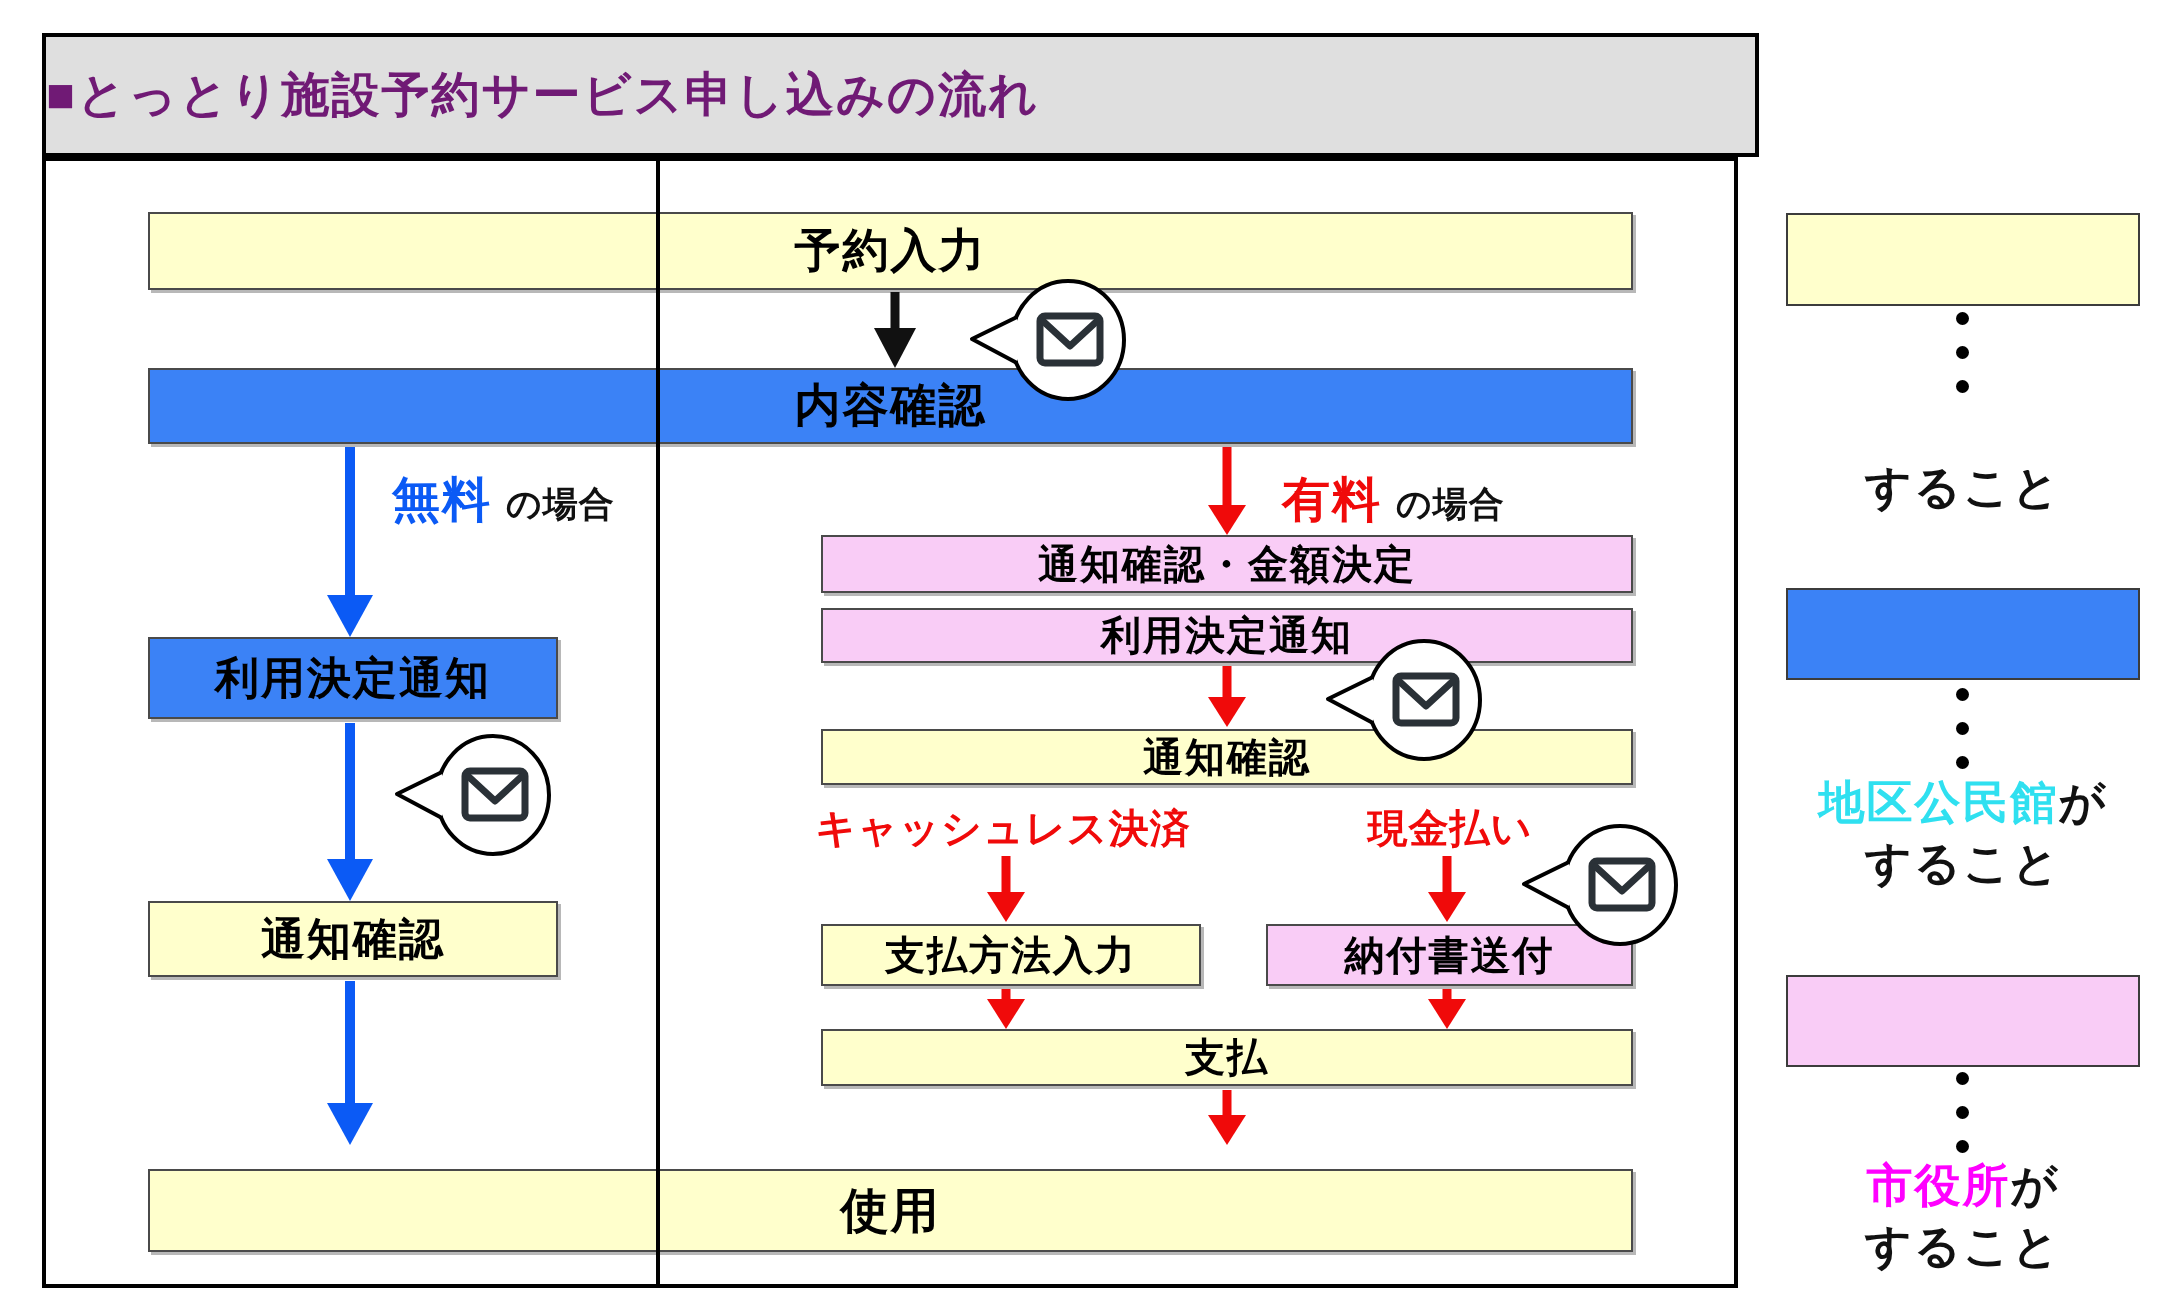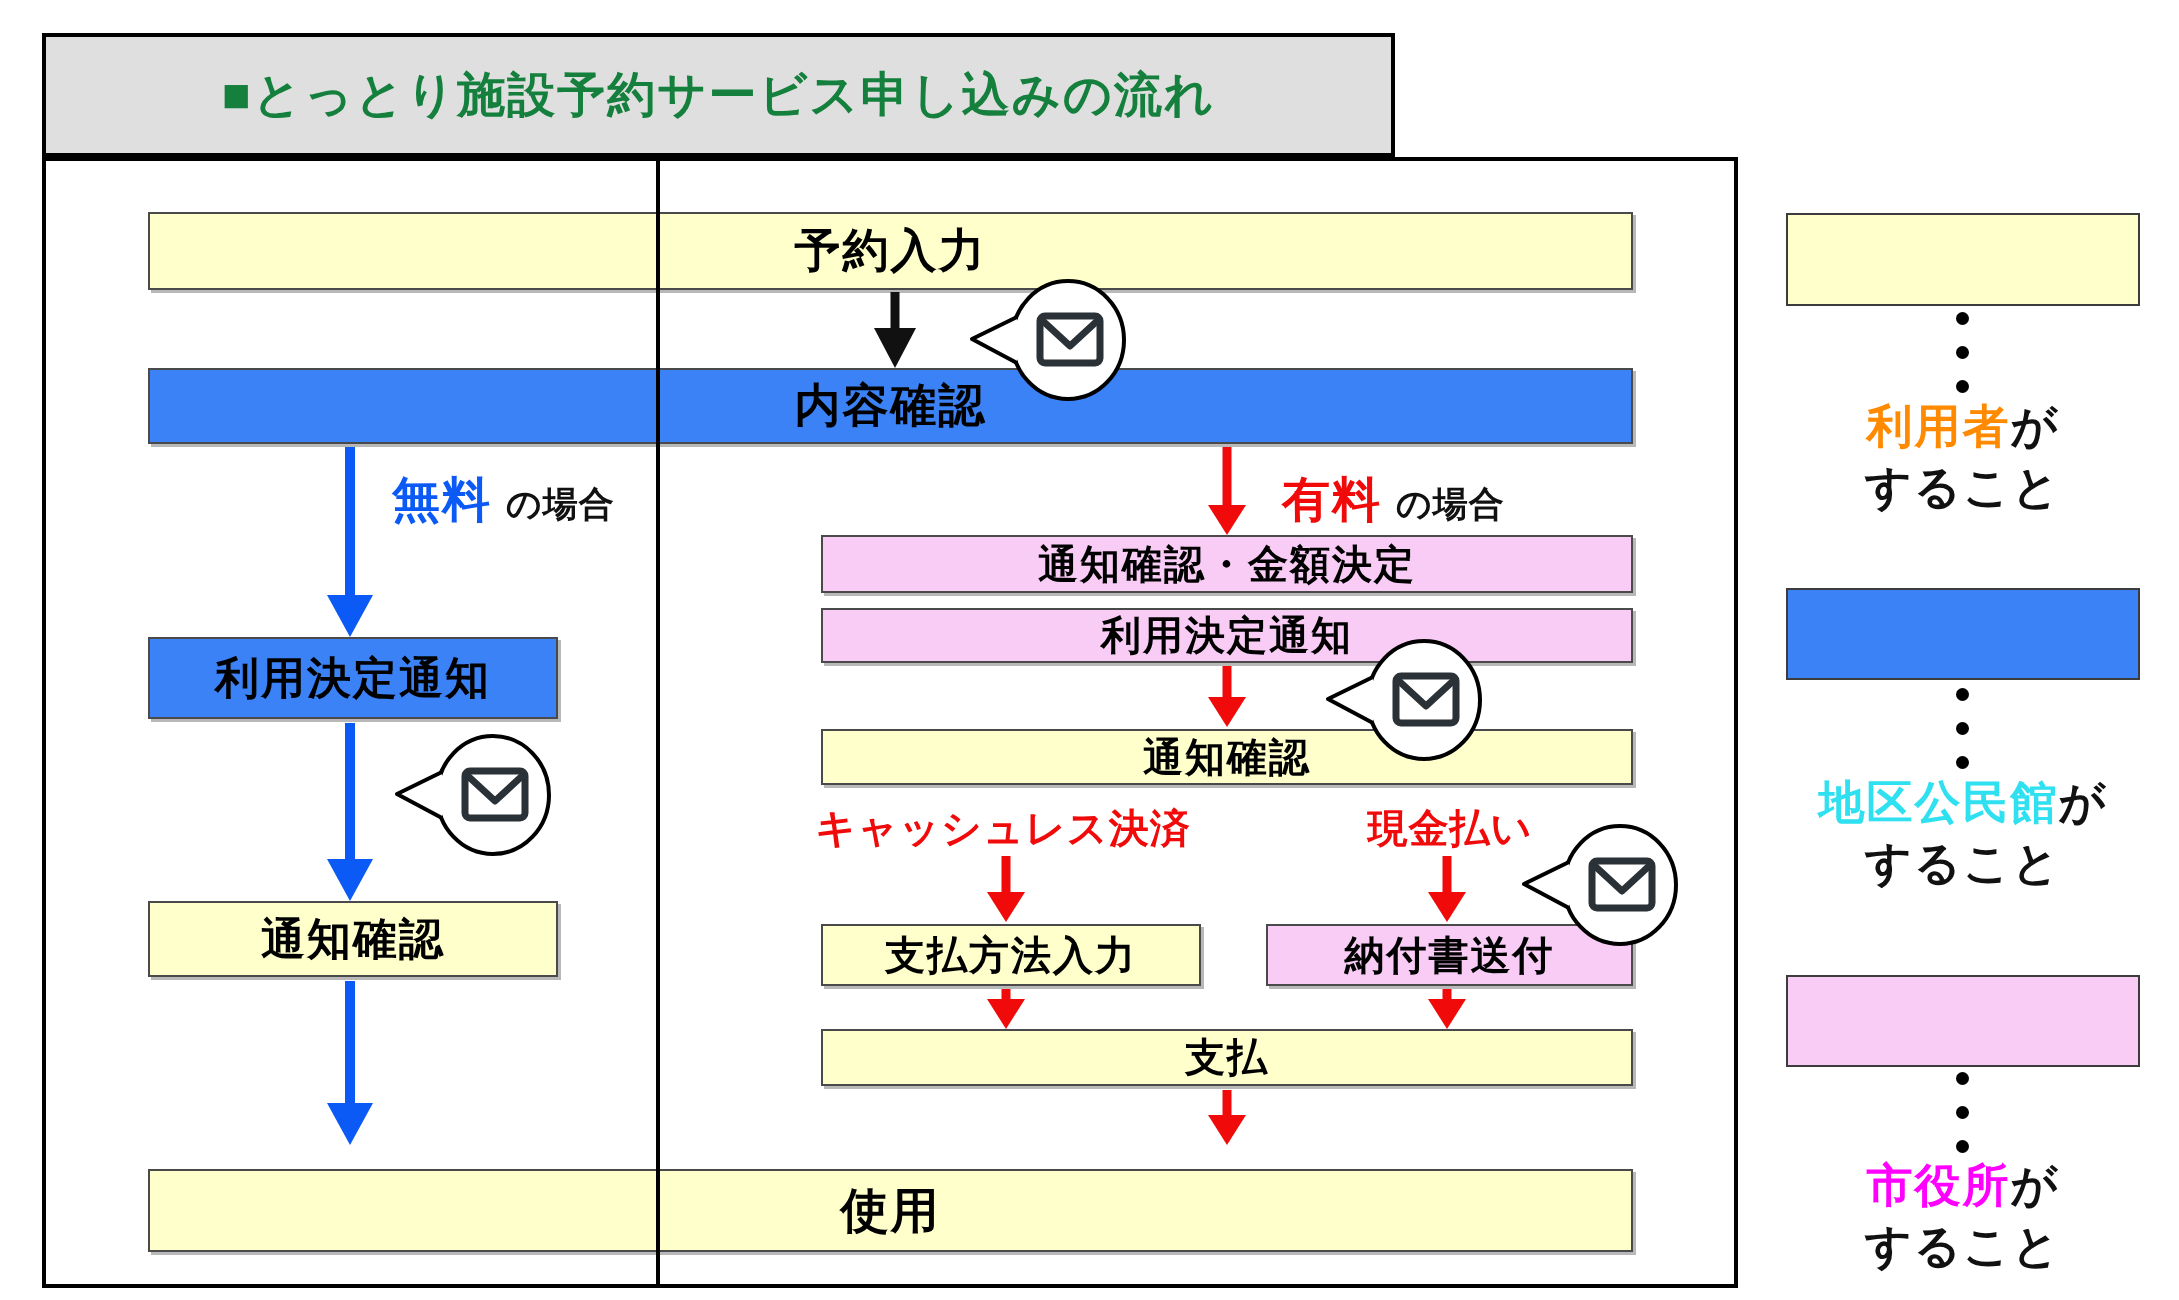--- a/index.html
+++ b/index.html
@@ -5,24 +5,24 @@
   html,body{margin:0;padding:0;background:#ffffff;}
   .canvas{
     position:relative;
     width:2179px;height:1300px;
     background:#ffffff;
     font-family:"Liberation Sans","DejaVu Sans",sans-serif;
     overflow:hidden;
   }
   
   .title-bar{
-    position:absolute;left:42px;top:33px;width:1353px;height:124px;
+    position:absolute;left:42px;top:33px;width:1717px;height:124px;
     box-sizing:border-box;border:4px solid #000;background:#DFDFDF;
-    display:flex;align-items:center;justify-content:center;
-    font-size:48px;font-weight:bold;color:#15803d;letter-spacing:2px;
+    display:flex;align-items:center;justify-content:flex-start;
+    font-size:48px;font-weight:bold;color:#701a75;letter-spacing:2px;
     z-index:2;
   }
   .main-frame{
     position:absolute;left:42px;top:157px;width:1696px;height:1131px;
     box-sizing:border-box;border:4px solid #000;background:#fff;
     z-index:0;
   }
   .divider{
     position:absolute;left:656px;top:157px;width:4px;height:1131px;
     background:#000;z-index:5;
@@ -187,23 +187,20 @@
       <path d="M84 47 L110 71 L136 47" fill="none" stroke="#2A3137" stroke-width="7" stroke-linejoin="round" stroke-linecap="round"></path>
     </g>
   </svg>
 
   <div class="legend-box yellow" style="left:1786px;top:213px;width:354px;height:93px;"></div>
   <div class="dots" style="left:1956px;top:312px;">
       <i></i>
       <i></i>
       <i></i>
     </div>
-  <div class="legend-line" style="left:1786px;top:396px;width:354px;">
-    <span class="actor-0">利用者</span><span>が</span>
-  </div>
   <div class="legend-line" style="left:1786px;top:457px;width:354px;">すること</div>
 
   <div class="legend-box cyan" style="left:1786px;top:588px;width:354px;height:92px;"></div>
   <div class="dots" style="left:1956px;top:688px;">
       <i></i>
       <i></i>
       <i></i>
     </div>
   <div class="legend-line" style="left:1786px;top:772px;width:354px;">
     <span class="actor-1">地区公民館</span><span>が</span>

